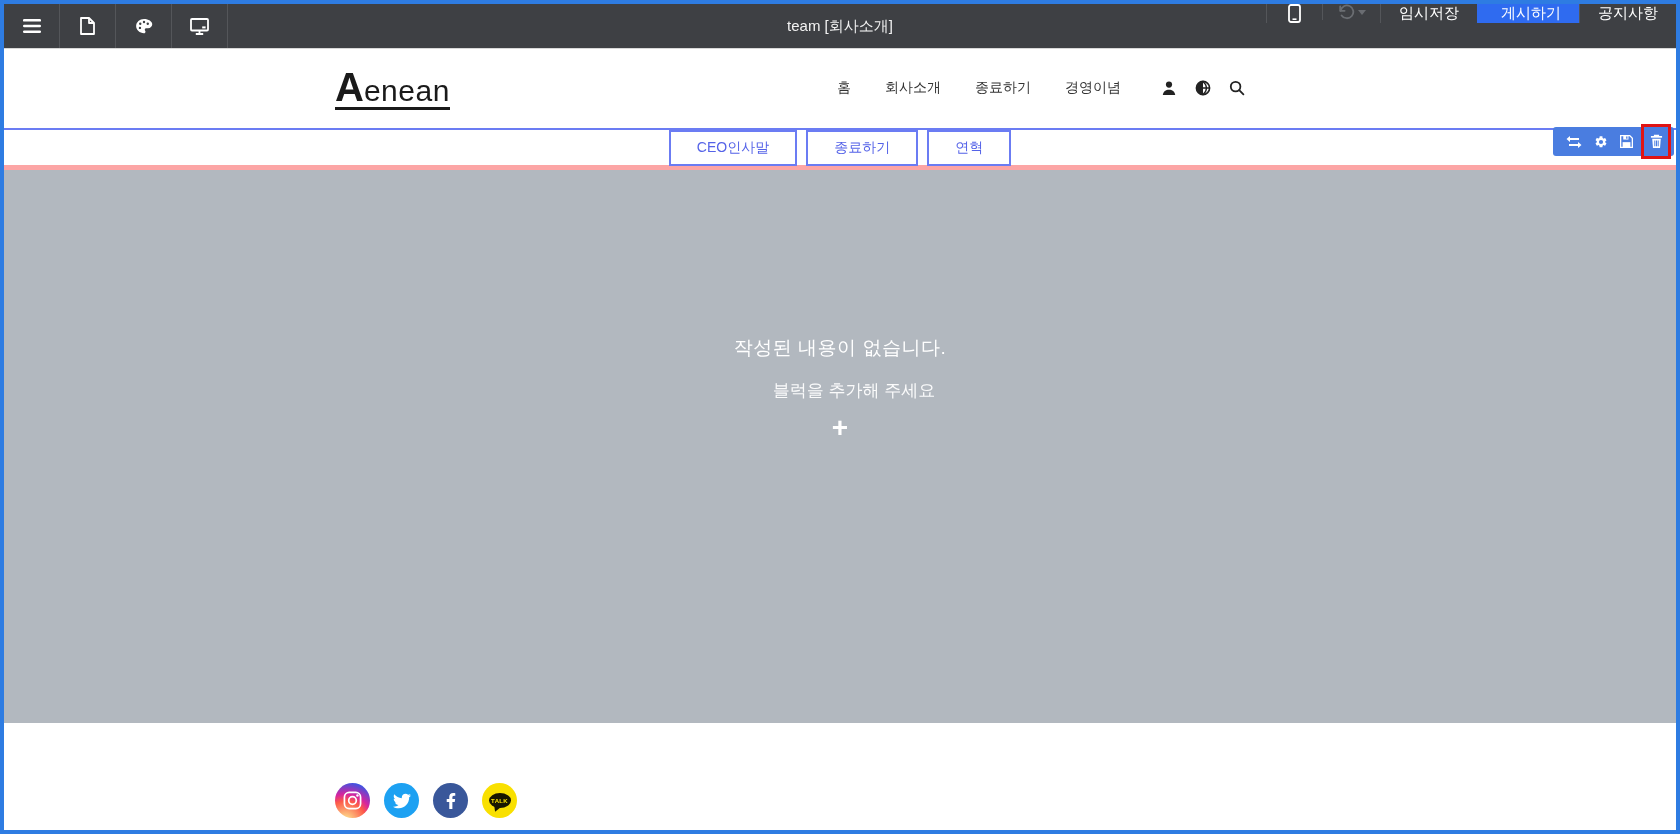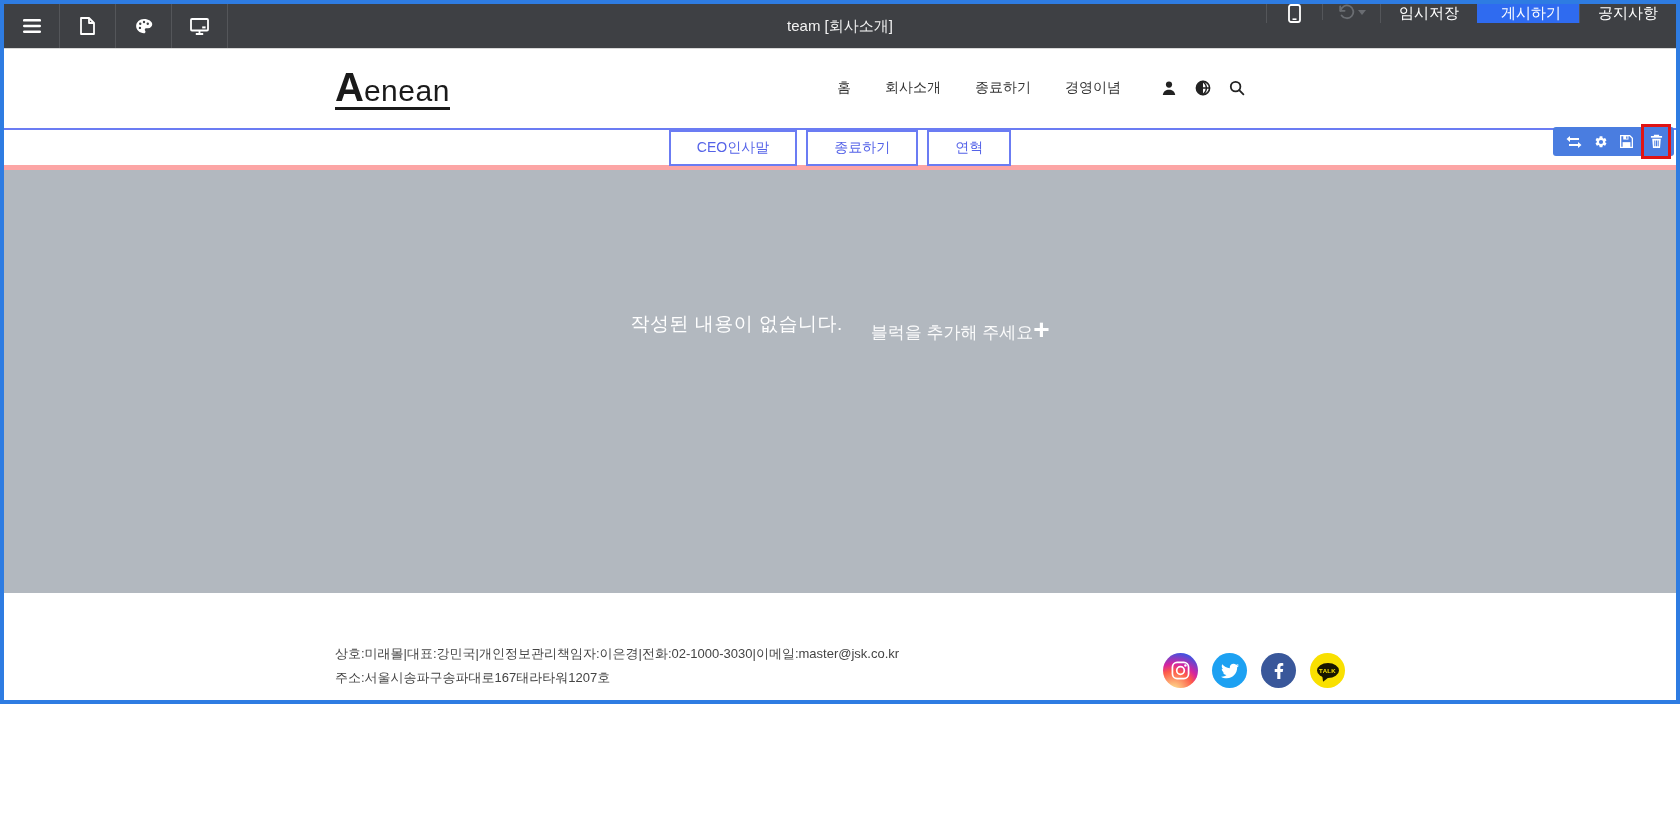--- a/index.html
+++ b/index.html
@@ -1,20 +1,20 @@
 <!DOCTYPE html>
 <html><head>
 <meta charset="utf-8">
 <style>
   * { margin: 0; padding: 0; box-sizing: border-box; }
   html, body { width: 1680px; height: 834px; }
   body { font-family: "Liberation Sans", "DejaVu Sans", sans-serif; background: #fff; }
 
   .page {
-    width: 1680px; height: 704px;
+    width: 1680px; height: 834px;
     border: 4px solid #2e7ce2;
     display: flex; flex-direction: column;
     overflow: hidden; background: #c2410c;
   }
 
   
   .topbar {
     height: 44px; flex: 0 0 44px;
     background: #3e4044;
     display: flex; align-items: stretch;
@@ -84,21 +84,21 @@
     display: flex; align-items: center; justify-content: center;
     background: #4a7de0;
   }
 
   
   .empty-area {
     flex: 1 1 auto; background: #b2b8bf;
     display: flex; flex-direction: column; align-items: center; justify-content: center;
     color: #fff; transform: none;
   }
-  .empty-inner { display: flex; flex-direction: row; align-items: center; transform: translateY(-58px); }
+  .empty-inner { display: flex; flex-direction: column; align-items: center; transform: translateY(-58px); }
   .empty-line1 { font-size: 19px; letter-spacing: 0.5px; }
   .empty-line2 { font-size: 17px; margin-top: 18px; opacity: 0.95; margin-left: 28px; }
   .empty-plus { font-size: 28px; font-weight: 700; margin-top: 12px; cursor: pointer; line-height: 1; }
 
   
   .site-footer {
     height: 107px; flex: 0 0 107px; background: #fff;
     display: flex; align-items: flex-end;
   }
   .footer-inner {
@@ -274,24 +274,20 @@
   <div class="empty-area">
     <div class="empty-inner">
       <div class="empty-line1">작성된 내용이 없습니다.</div>
       <div class="empty-line2">블럭을 추가해 주세요</div>
       <div class="empty-plus">+</div>
     </div>
   </div>
 
   <div class="site-footer">
     <div class="footer-inner">
-      <div class="footer-text">
-        <div>상호:미래몰|대표:강민국|개인정보관리책임자:이은경|전화:02-1000-3030|이메일:master@jsk.co.kr</div>
-        <div>주소:서울시송파구송파대로167태라타워1207호</div>
-      </div>
       <div class="social">
         <span class="social-circle ig">
           <svg class="ic" width="19" height="19" viewBox="0 0 20 20">
               <rect x="1.5" y="1.5" width="17" height="17" rx="5" fill="none" stroke="#fff" stroke-width="1.8"></rect>
               <circle cx="10" cy="10" r="4" fill="none" stroke="#fff" stroke-width="1.8"></circle>
               <circle cx="15.2" cy="4.8" r="1.3" fill="#fff"></circle>
             </svg>
         </span>
         <span class="social-circle tw">
           <svg class="ic" width="18" height="18" viewBox="0 0 512 512">

